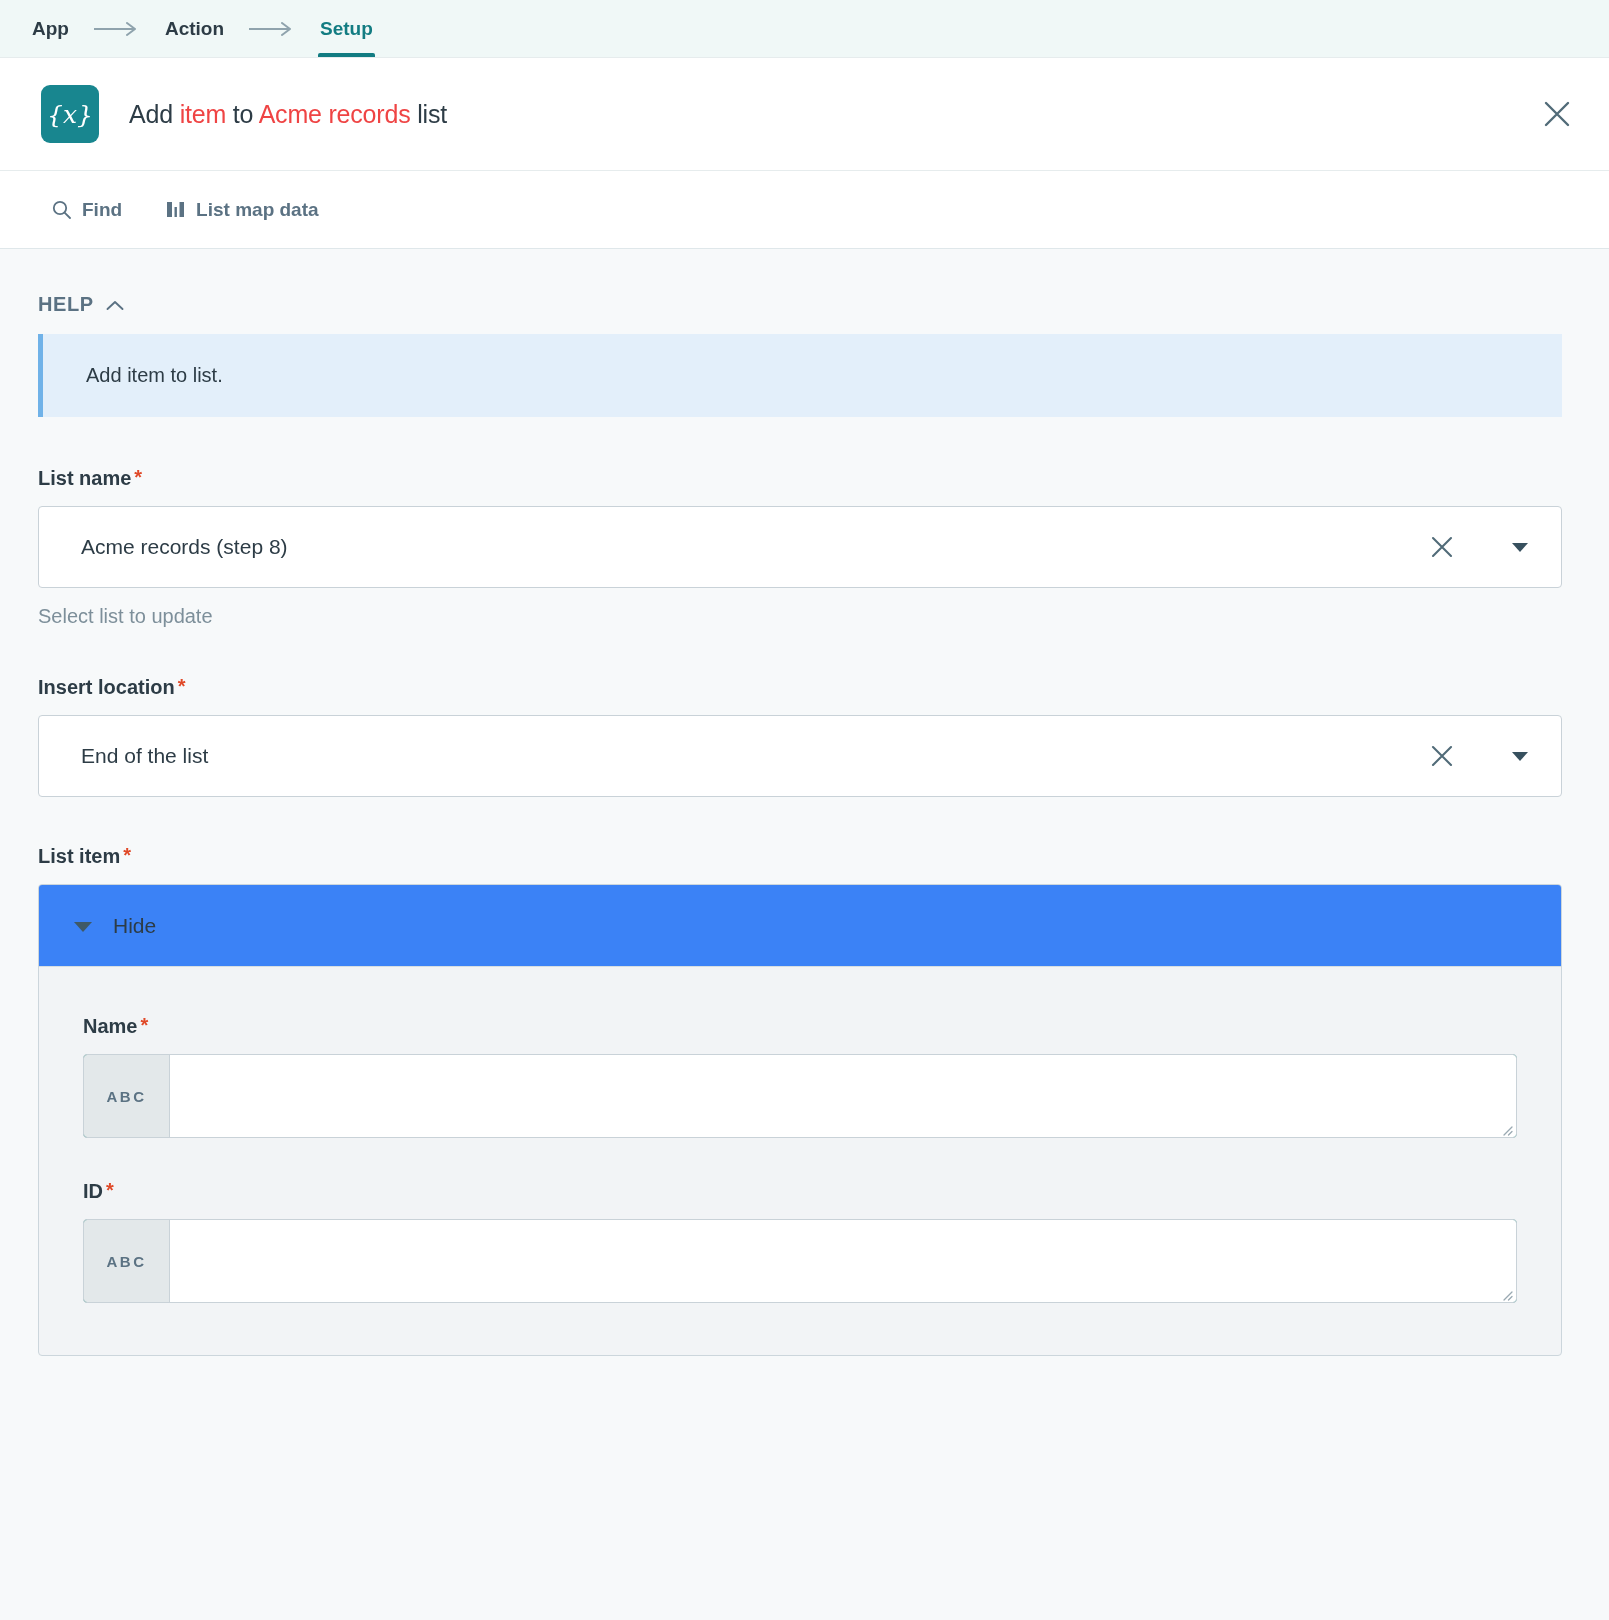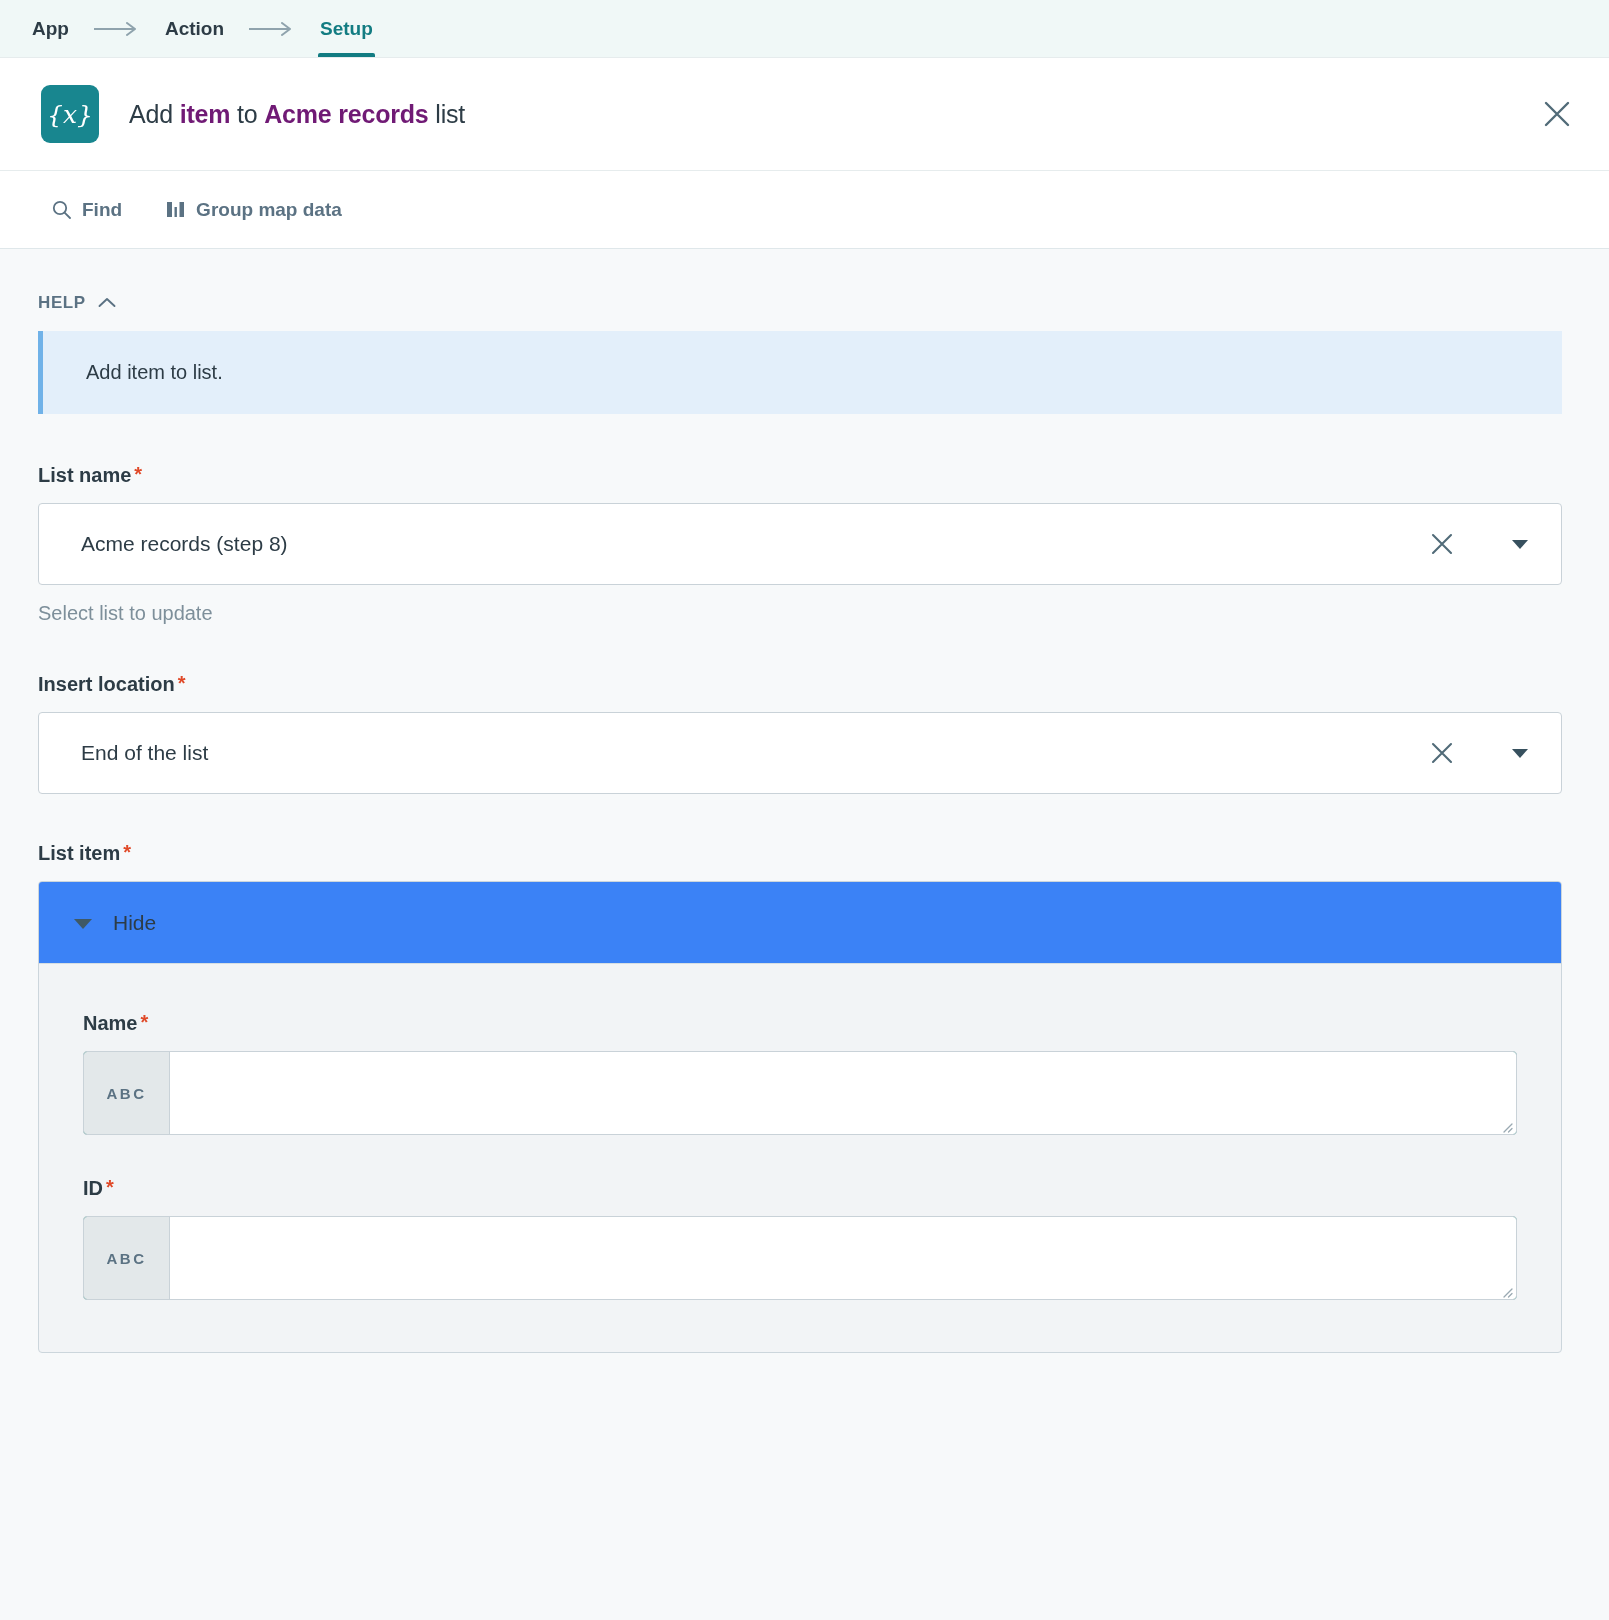--- a/index.html
+++ b/index.html
@@ -74,21 +74,21 @@
     font-size: 25px;
     font-style: italic;
     flex: none;
   }
   .title-text {
     margin-left: 30px;
     font-size: 25px;
     color: #2d3c46;
     letter-spacing: -0.2px;
   }
-  .title-text .hl { color: #701a75; font-weight: bold; }
+  .title-text .hl { color: #ef4444; }
   .close-btn {
     margin-left: auto;
     width: 44px; height: 44px;
     display: flex;
     align-items: center;
     justify-content: center;
     cursor: pointer;
     color: #516b78;
   }
 
@@ -117,21 +117,21 @@
   .form-body {
     background: #f7f9fa;
     padding: 44px 47px 0 38px;
     height: calc(1620px - 58px - 113px - 78px);
   }
 
   .help-head {
     display: flex;
     align-items: center;
     gap: 12px;
-    font-size: 17px;
+    font-size: 20px;
     font-weight: bold;
     letter-spacing: 0.6px;
     color: #5b7283;
     cursor: pointer;
     margin-bottom: 18px;
   }
   .help-box {
     background: #e3effa;
     border-left: 5px solid #70b2e8;
     padding: 30px 28px;
@@ -299,21 +299,21 @@
     <span>Find</span>
   </div>
   <div class="tool-btn">
     <span class="tool-icon">
       <svg width="19" height="19" viewBox="0 0 19 19" fill="none">
         <rect x="1" y="2" width="5" height="15" fill="#5b7283"></rect>
         <rect x="8.5" y="7" width="2.4" height="10" fill="#5b7283"></rect>
         <rect x="13.5" y="2" width="4.5" height="15" fill="#5b7283"></rect>
       </svg>
     </span>
-    <span>Group map data</span>
+    <span>List map data</span>
   </div>
 </div>
 
 <div class="form-body">
 
   <div class="help-head">
     <span>HELP</span>
     <span>
       <svg width="18" height="11" viewBox="0 0 18 11" fill="none">
         <path d="M1.5 9 L9 2 L16.5 9" stroke="#5b7283" stroke-width="1.9" fill="none" stroke-linecap="round" stroke-linejoin="round"></path>

